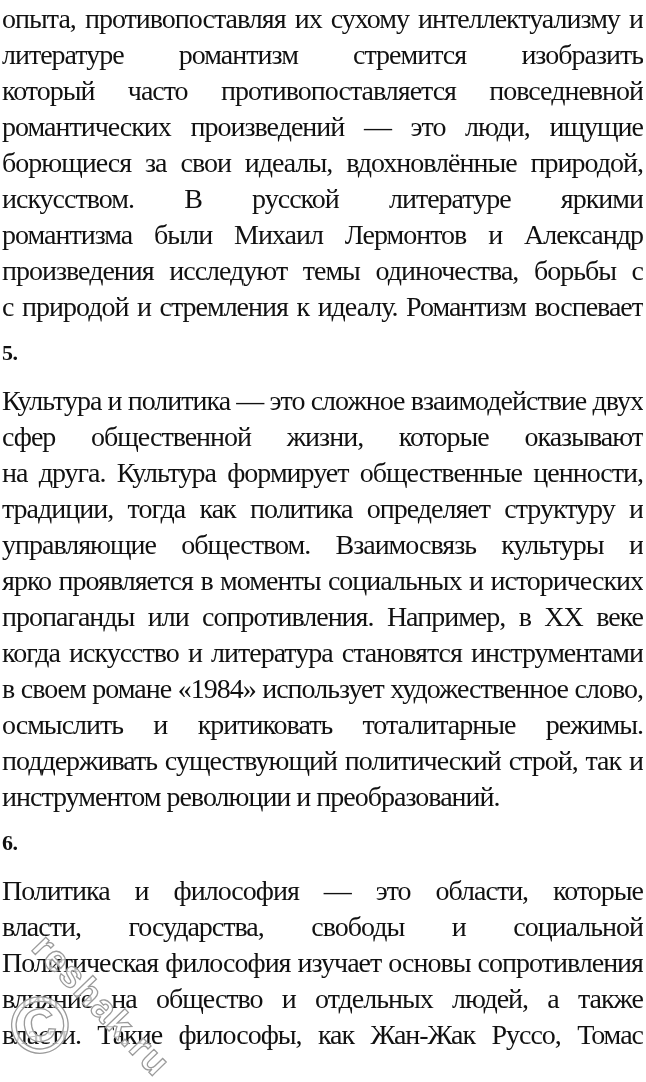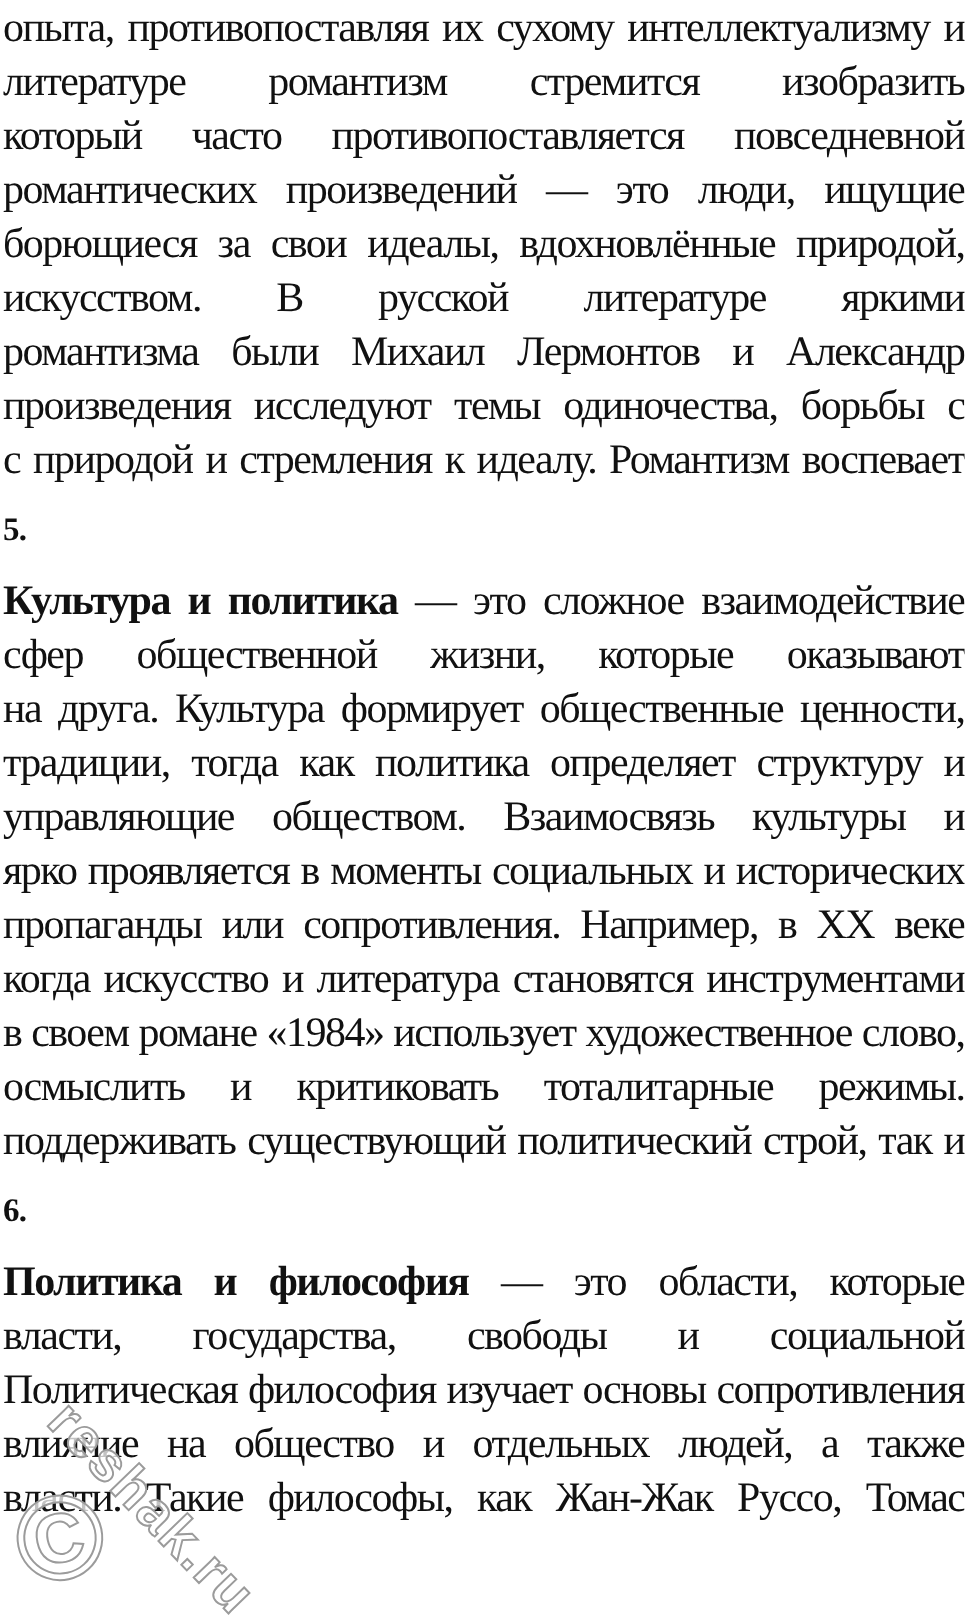--- a/index.html
+++ b/index.html
@@ -33,21 +33,21 @@
     text-align-last: justify;
     white-space: normal;
   }
   .line.last {
     text-align-last: left;
   }
   .para[data-justify-last="true"] .line.last {
     text-align-last: justify;
   }
   .line b {
-    font-weight: 700;
+    font-weight: 400;
   }
   .num {
     font-size: 22px;
     line-height: 36px;
     height: 36px;
     font-weight: 700;
     letter-spacing: -0.5px;
     margin: 10px 0 12px 0;
     text-align: left;
   }
@@ -87,20 +87,21 @@
       <div class="line">сфер общественной жизни, которые оказывают романтизм влияние друг</div>
       <div class="line">на друга. Культура формирует общественные ценности, нормы и</div>
       <div class="line">традиции, тогда как политика определяет структуру и законы,</div>
       <div class="line">управляющие обществом. Взаимосвязь культуры и политики наиболее</div>
       <div class="line">ярко проявляется в моменты социальных и исторических изменений,</div>
       <div class="line">пропаганды или сопротивления. Например, в XX веке Джордж Оруэлл</div>
       <div class="line">когда искусство и литература становятся инструментами политической</div>
       <div class="line">в своем романе «1984» использует художественное слово, чтобы</div>
       <div class="line">осмыслить и критиковать тоталитарные режимы. Культура может как</div>
       <div class="line">поддерживать существующий политический строй, так и быть</div>
+      <div class="line last">инструментом революции и преобразований.</div>
     </div>
 
   <div class="num">6.</div>
 
   <div class="para" data-justify-last="true">
       <div class="line"><b>Политика и философия</b> — это области, которые исследуют вопросы</div>
       <div class="line">власти, государства, свободы и социальной справедливости.</div>
       <div class="line">Политическая философия изучает основы сопротивления систем, их</div>
       <div class="line">влияние на общество и отдельных людей, а также этические аспекты</div>
       <div class="line last">власти. Такие философы, как Жан-Жак Руссо, Томас Гоббс и Карл</div>

